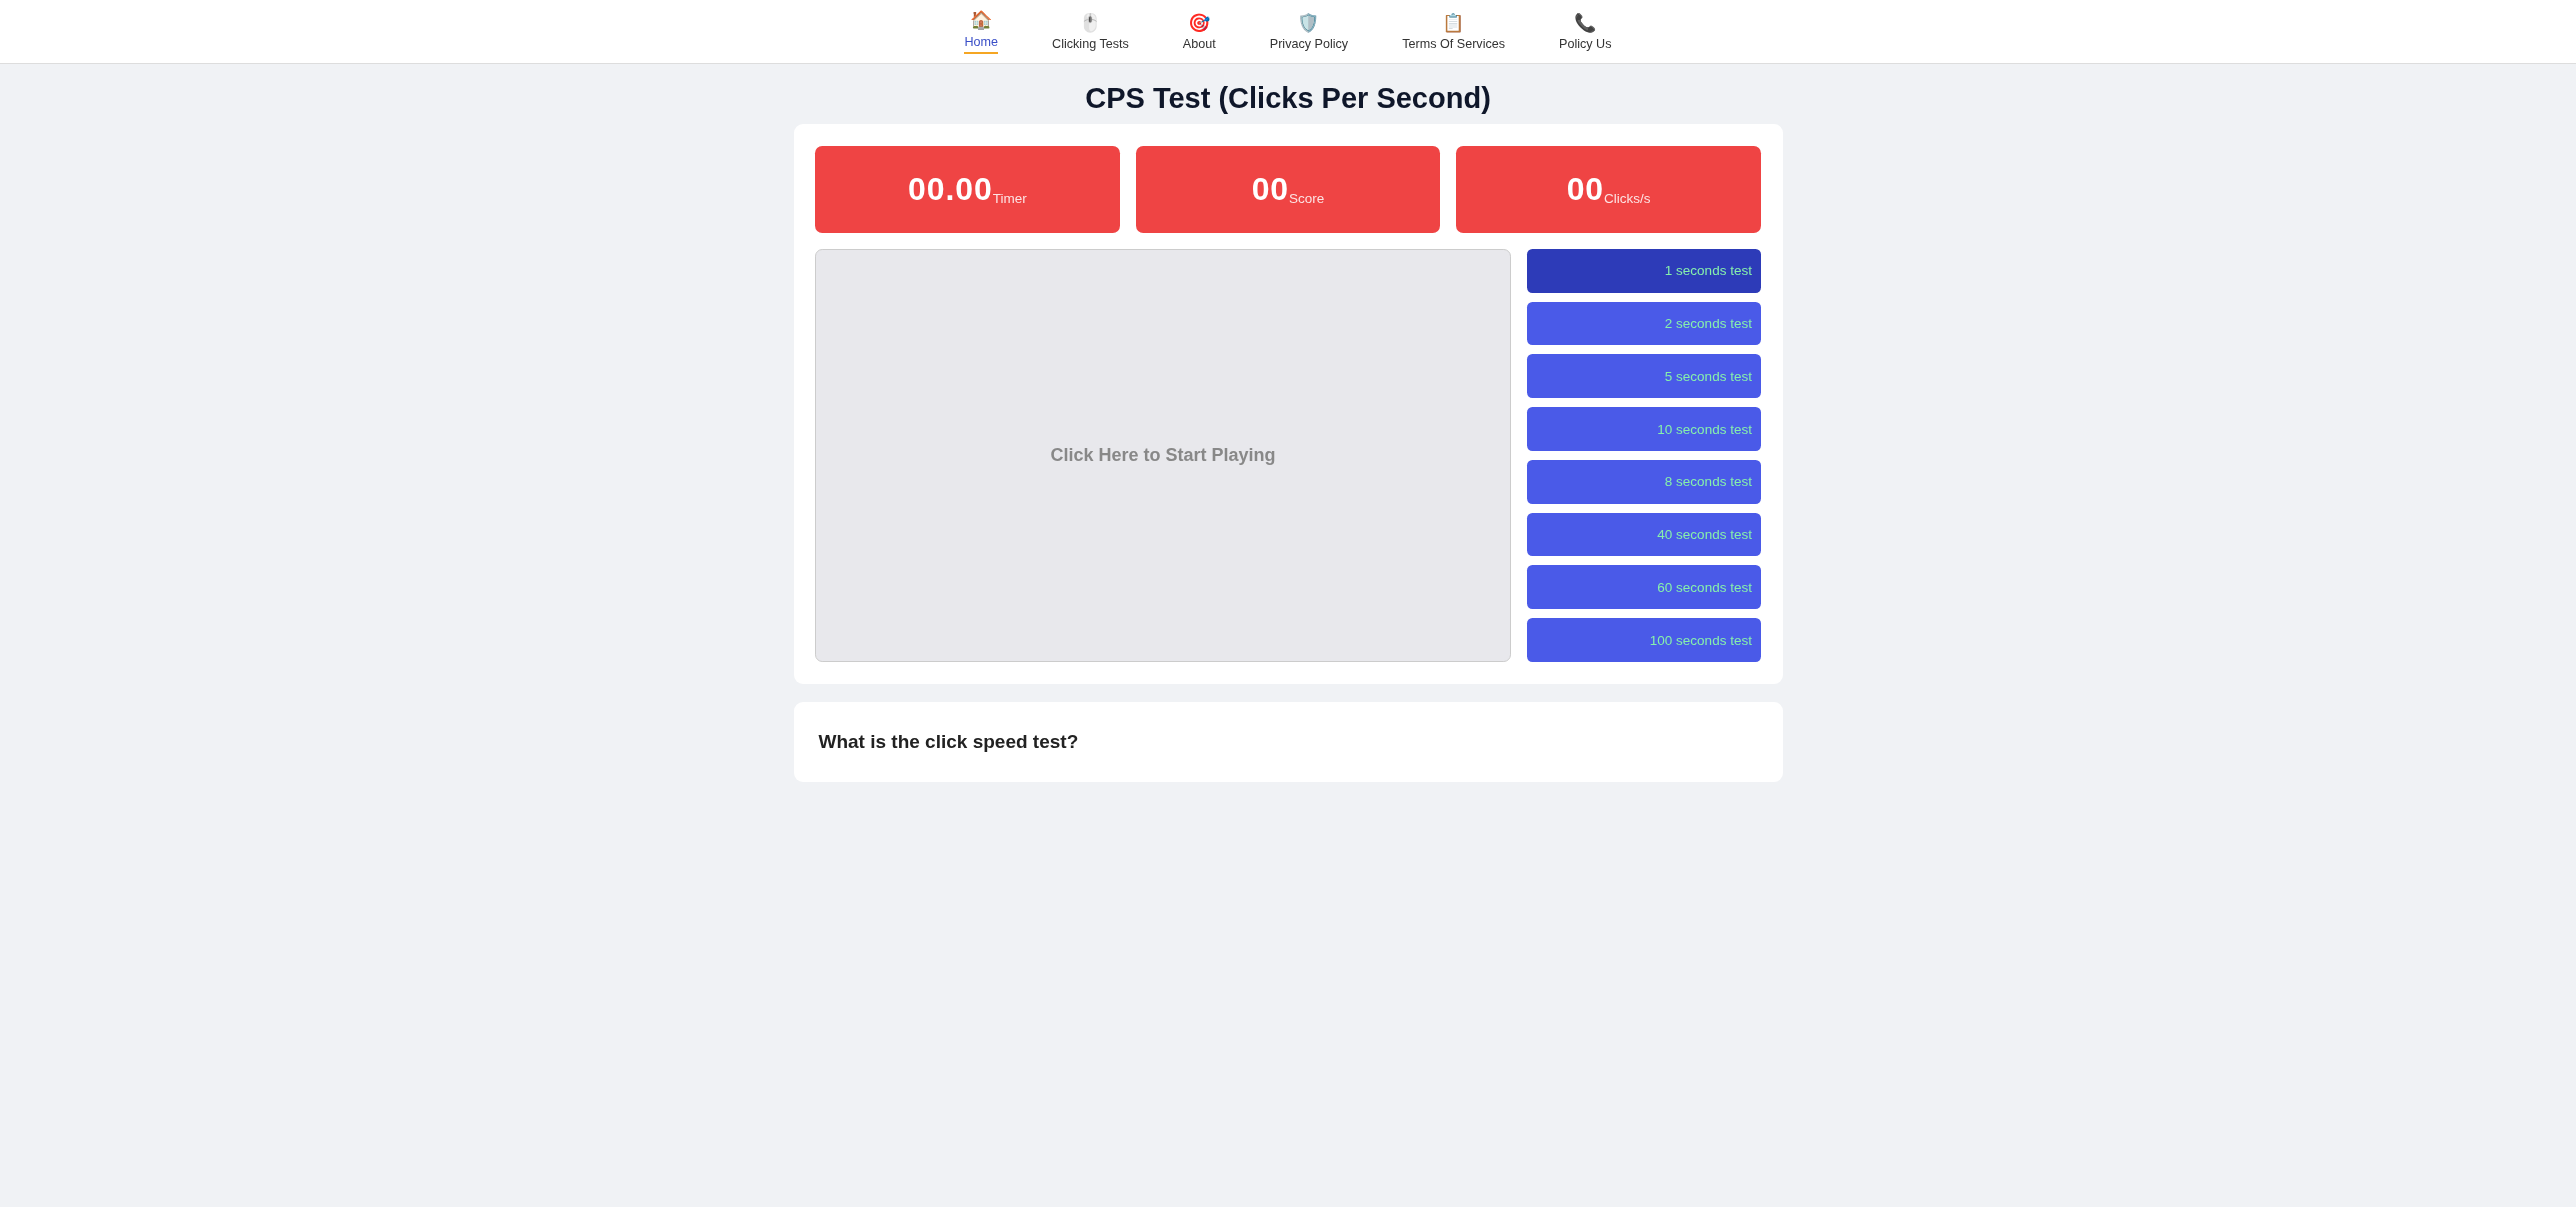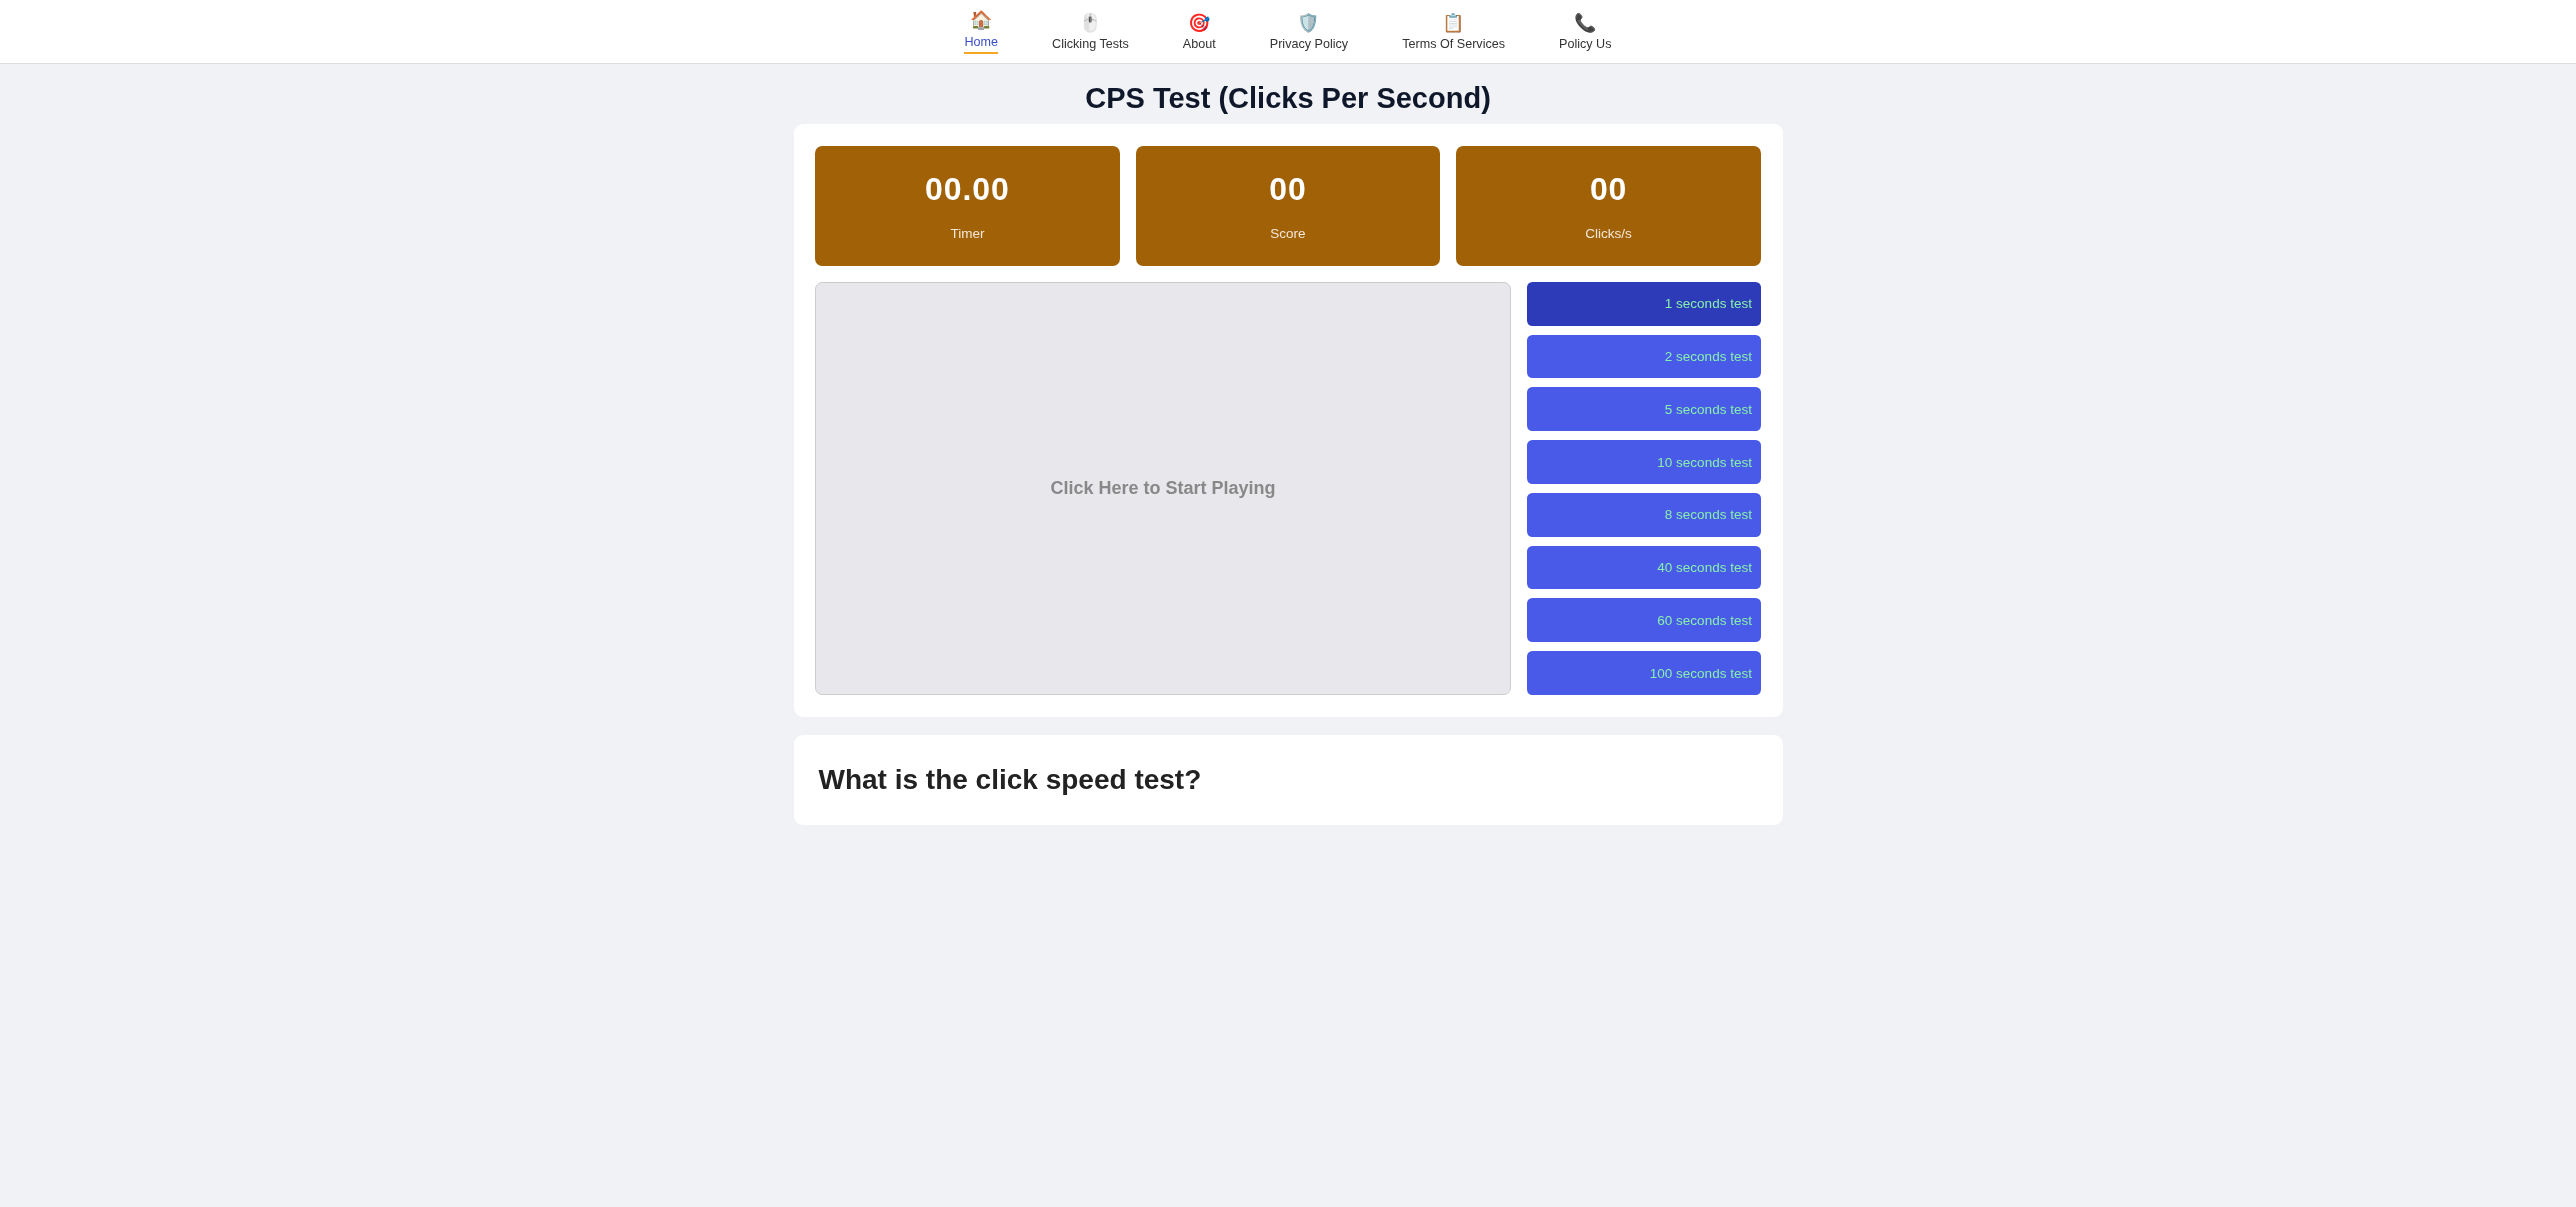--- a/index.html
+++ b/index.html
@@ -77,24 +77,24 @@
 
     
     .stats-row {
       display: flex;
       gap: 16px;
       margin-bottom: 16px;
     }
 
     .stat-box {
       flex: 1;
-      background: #a16207;
+      background: #ef4444;
       border-radius: 7.2px;
       display: flex;
-      flex-direction: column;
+      flex-direction: row;
       align-items: center;
       justify-content: center;
       padding: 25px 14.4px;
     }
 
     .stat-value {
       font-size: 32px;
       font-weight: bold;
       color: #fff;
       letter-spacing: 0.9px;
@@ -157,21 +157,21 @@
     }
 
     
     .info-card {
       background: #fff;
       border-radius: 9px;
       padding: 29px 25px;
     }
 
     .info-card h2 {
-      font-size: 28px;
+      font-size: 19px;
       color: #222;
       font-weight: bold;
     }
 
     
     ::-webkit-scrollbar { width: 7.2px; }
     ::-webkit-scrollbar-thumb { background: #bbb; border-radius: 3.6px; }
   </style>
 </head>
 <body>

